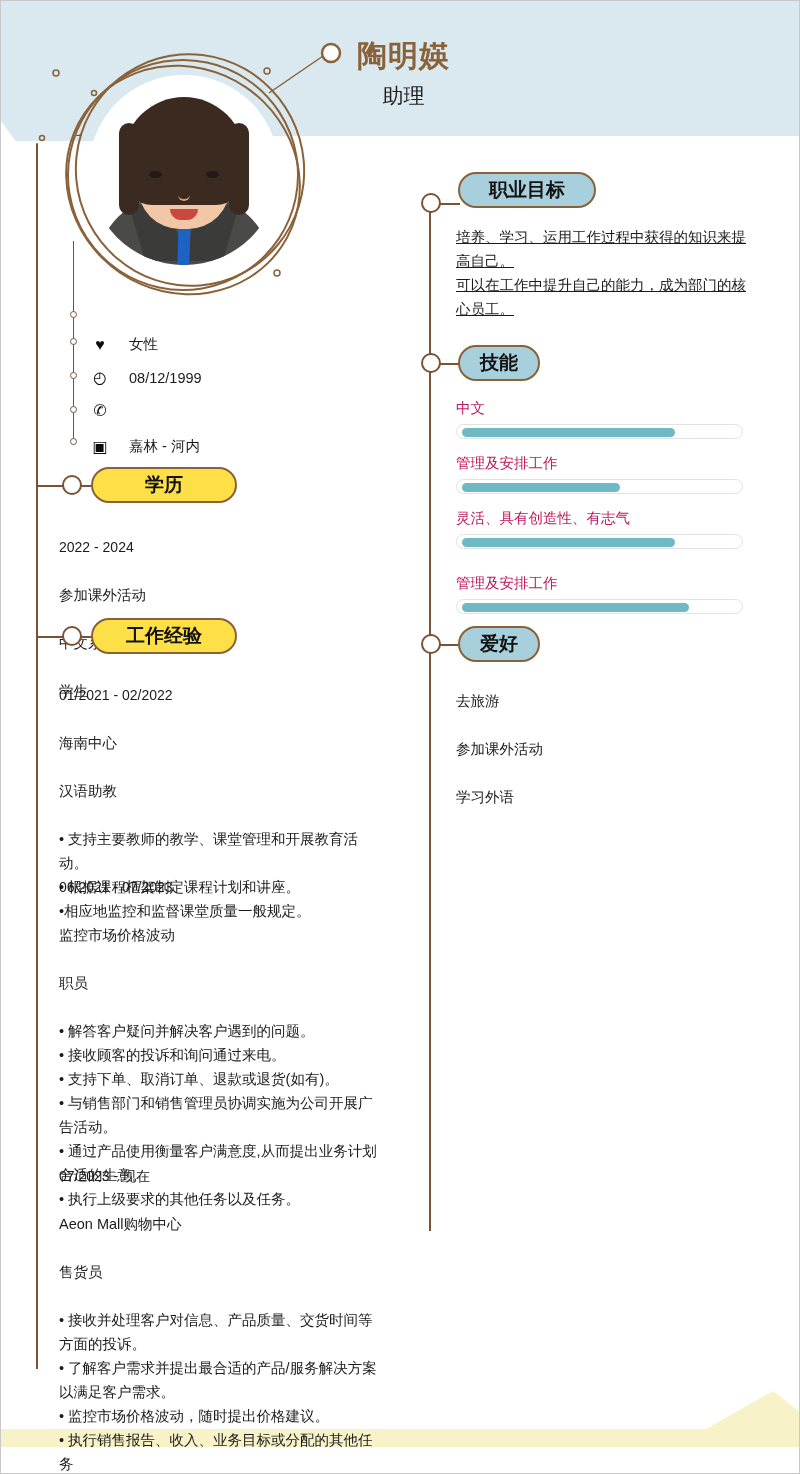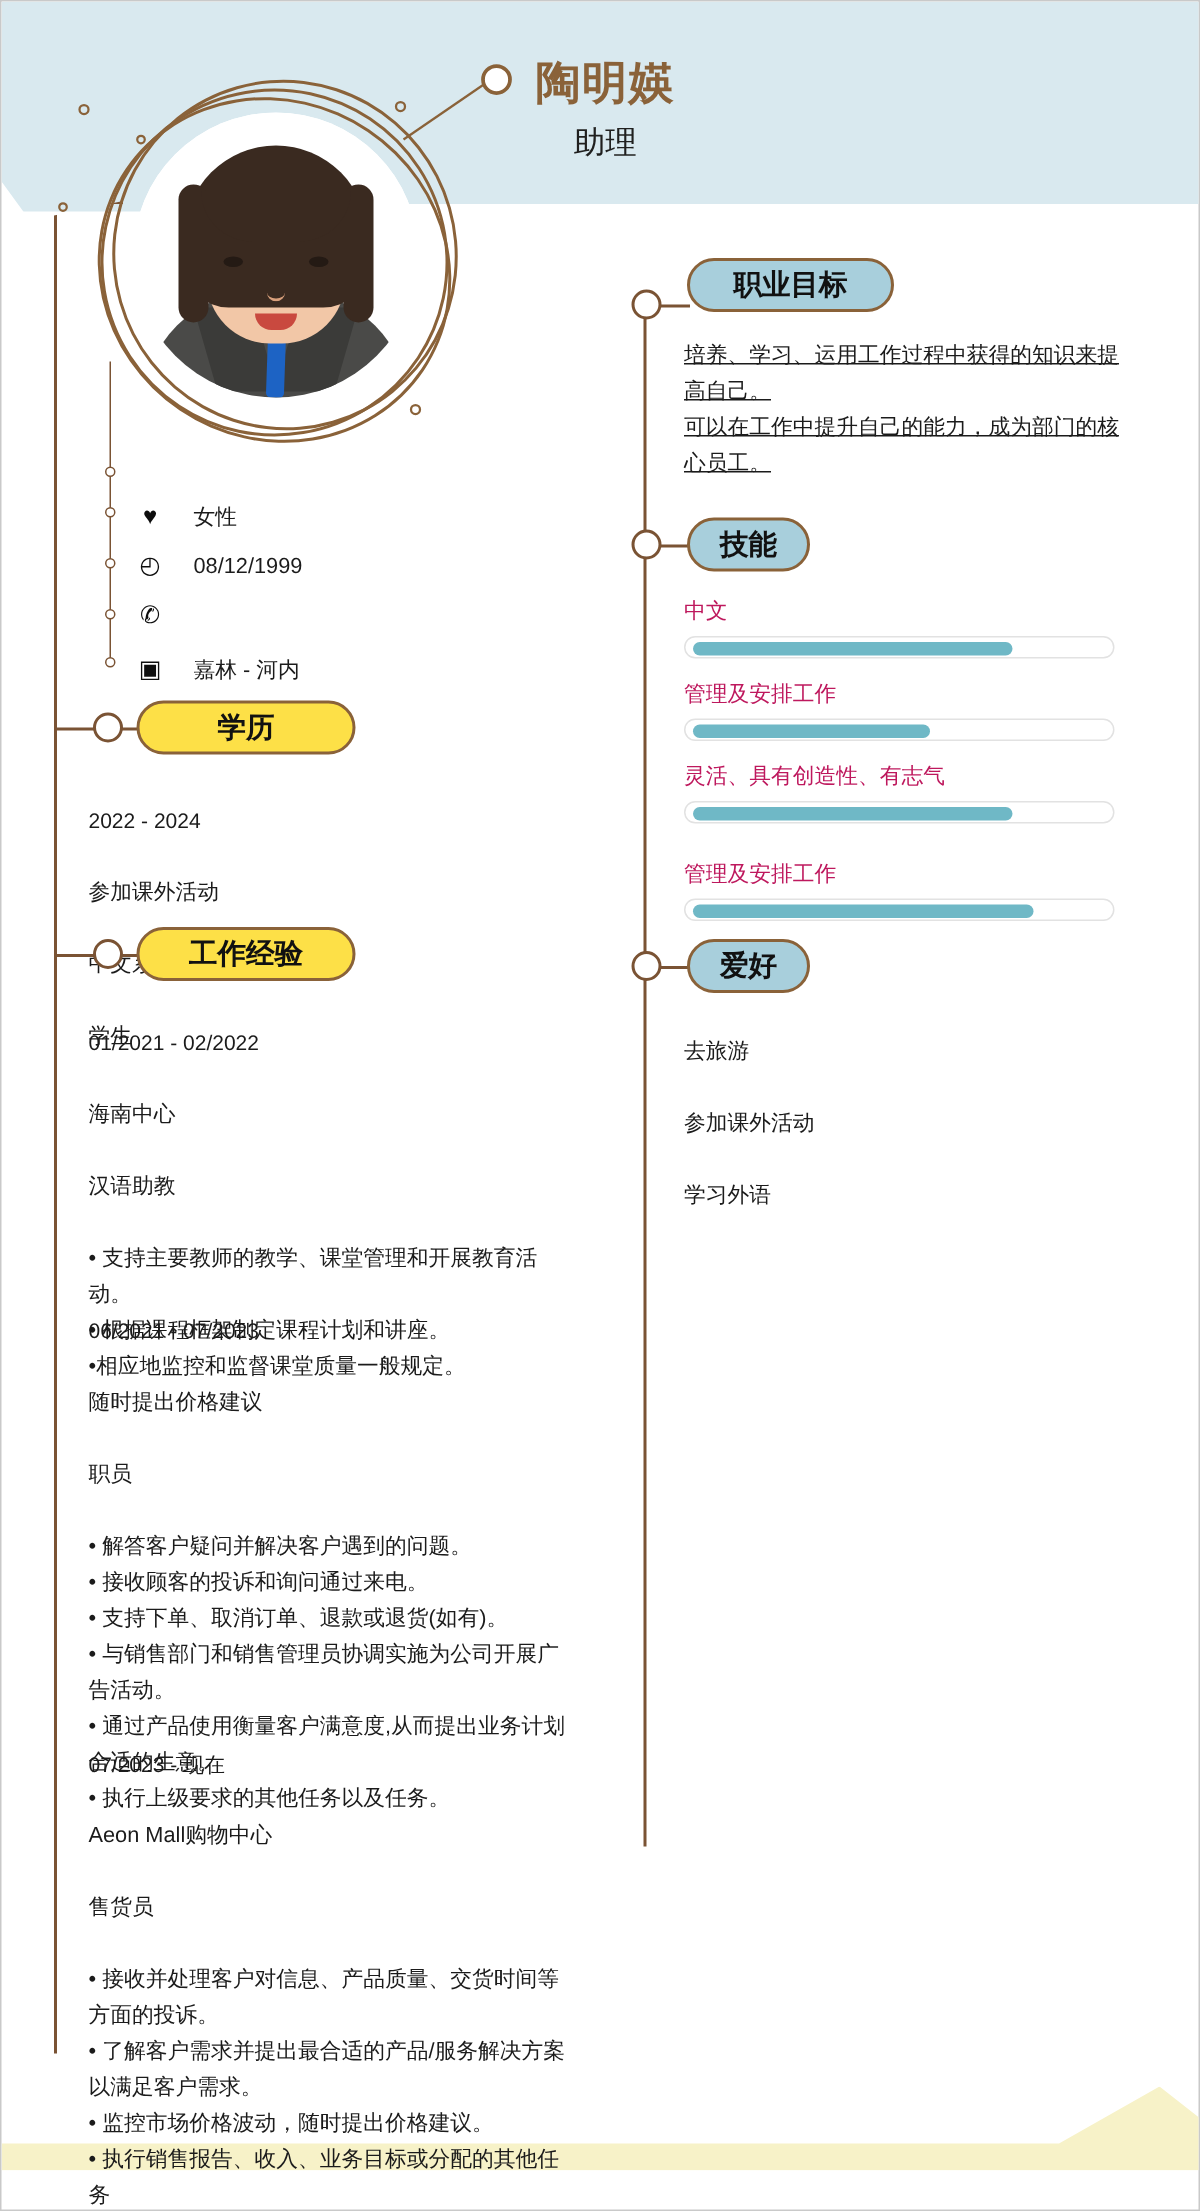--- a/index.html
+++ b/index.html
@@ -367,21 +367,21 @@
     <div class="meta-date">01/2021 - 02/2022</div>
     <div>海南中心</div>
     <div>汉语助教</div>
     <div>• 支持主要教师的教学、课堂管理和开展教育活动。
 • 根据课程框架制定课程计划和讲座。
 •相应地监控和监督课堂质量一般规定。</div>
   </div>
 
   <div class="body-text left-col" style="top:850px;">
     <div class="meta-date">06/2021 - 07/2023</div>
-    <div>随时提出价格建议</div>
+    <div>监控市场价格波动</div>
     <div>职员</div>
     <div>• 解答客户疑问并解决客户遇到的问题。
 • 接收顾客的投诉和询问通过来电。
 • 支持下单、取消订单、退款或退货(如有)。
 • 与销售部门和销售管理员协调实施为公司开展广告活动。
 • 通过产品使用衡量客户满意度,从而提出业务计划合适的生意。
 • 执行上级要求的其他任务以及任务。</div>
   </div>
 
   <div class="body-text left-col" style="top:1139px;">

